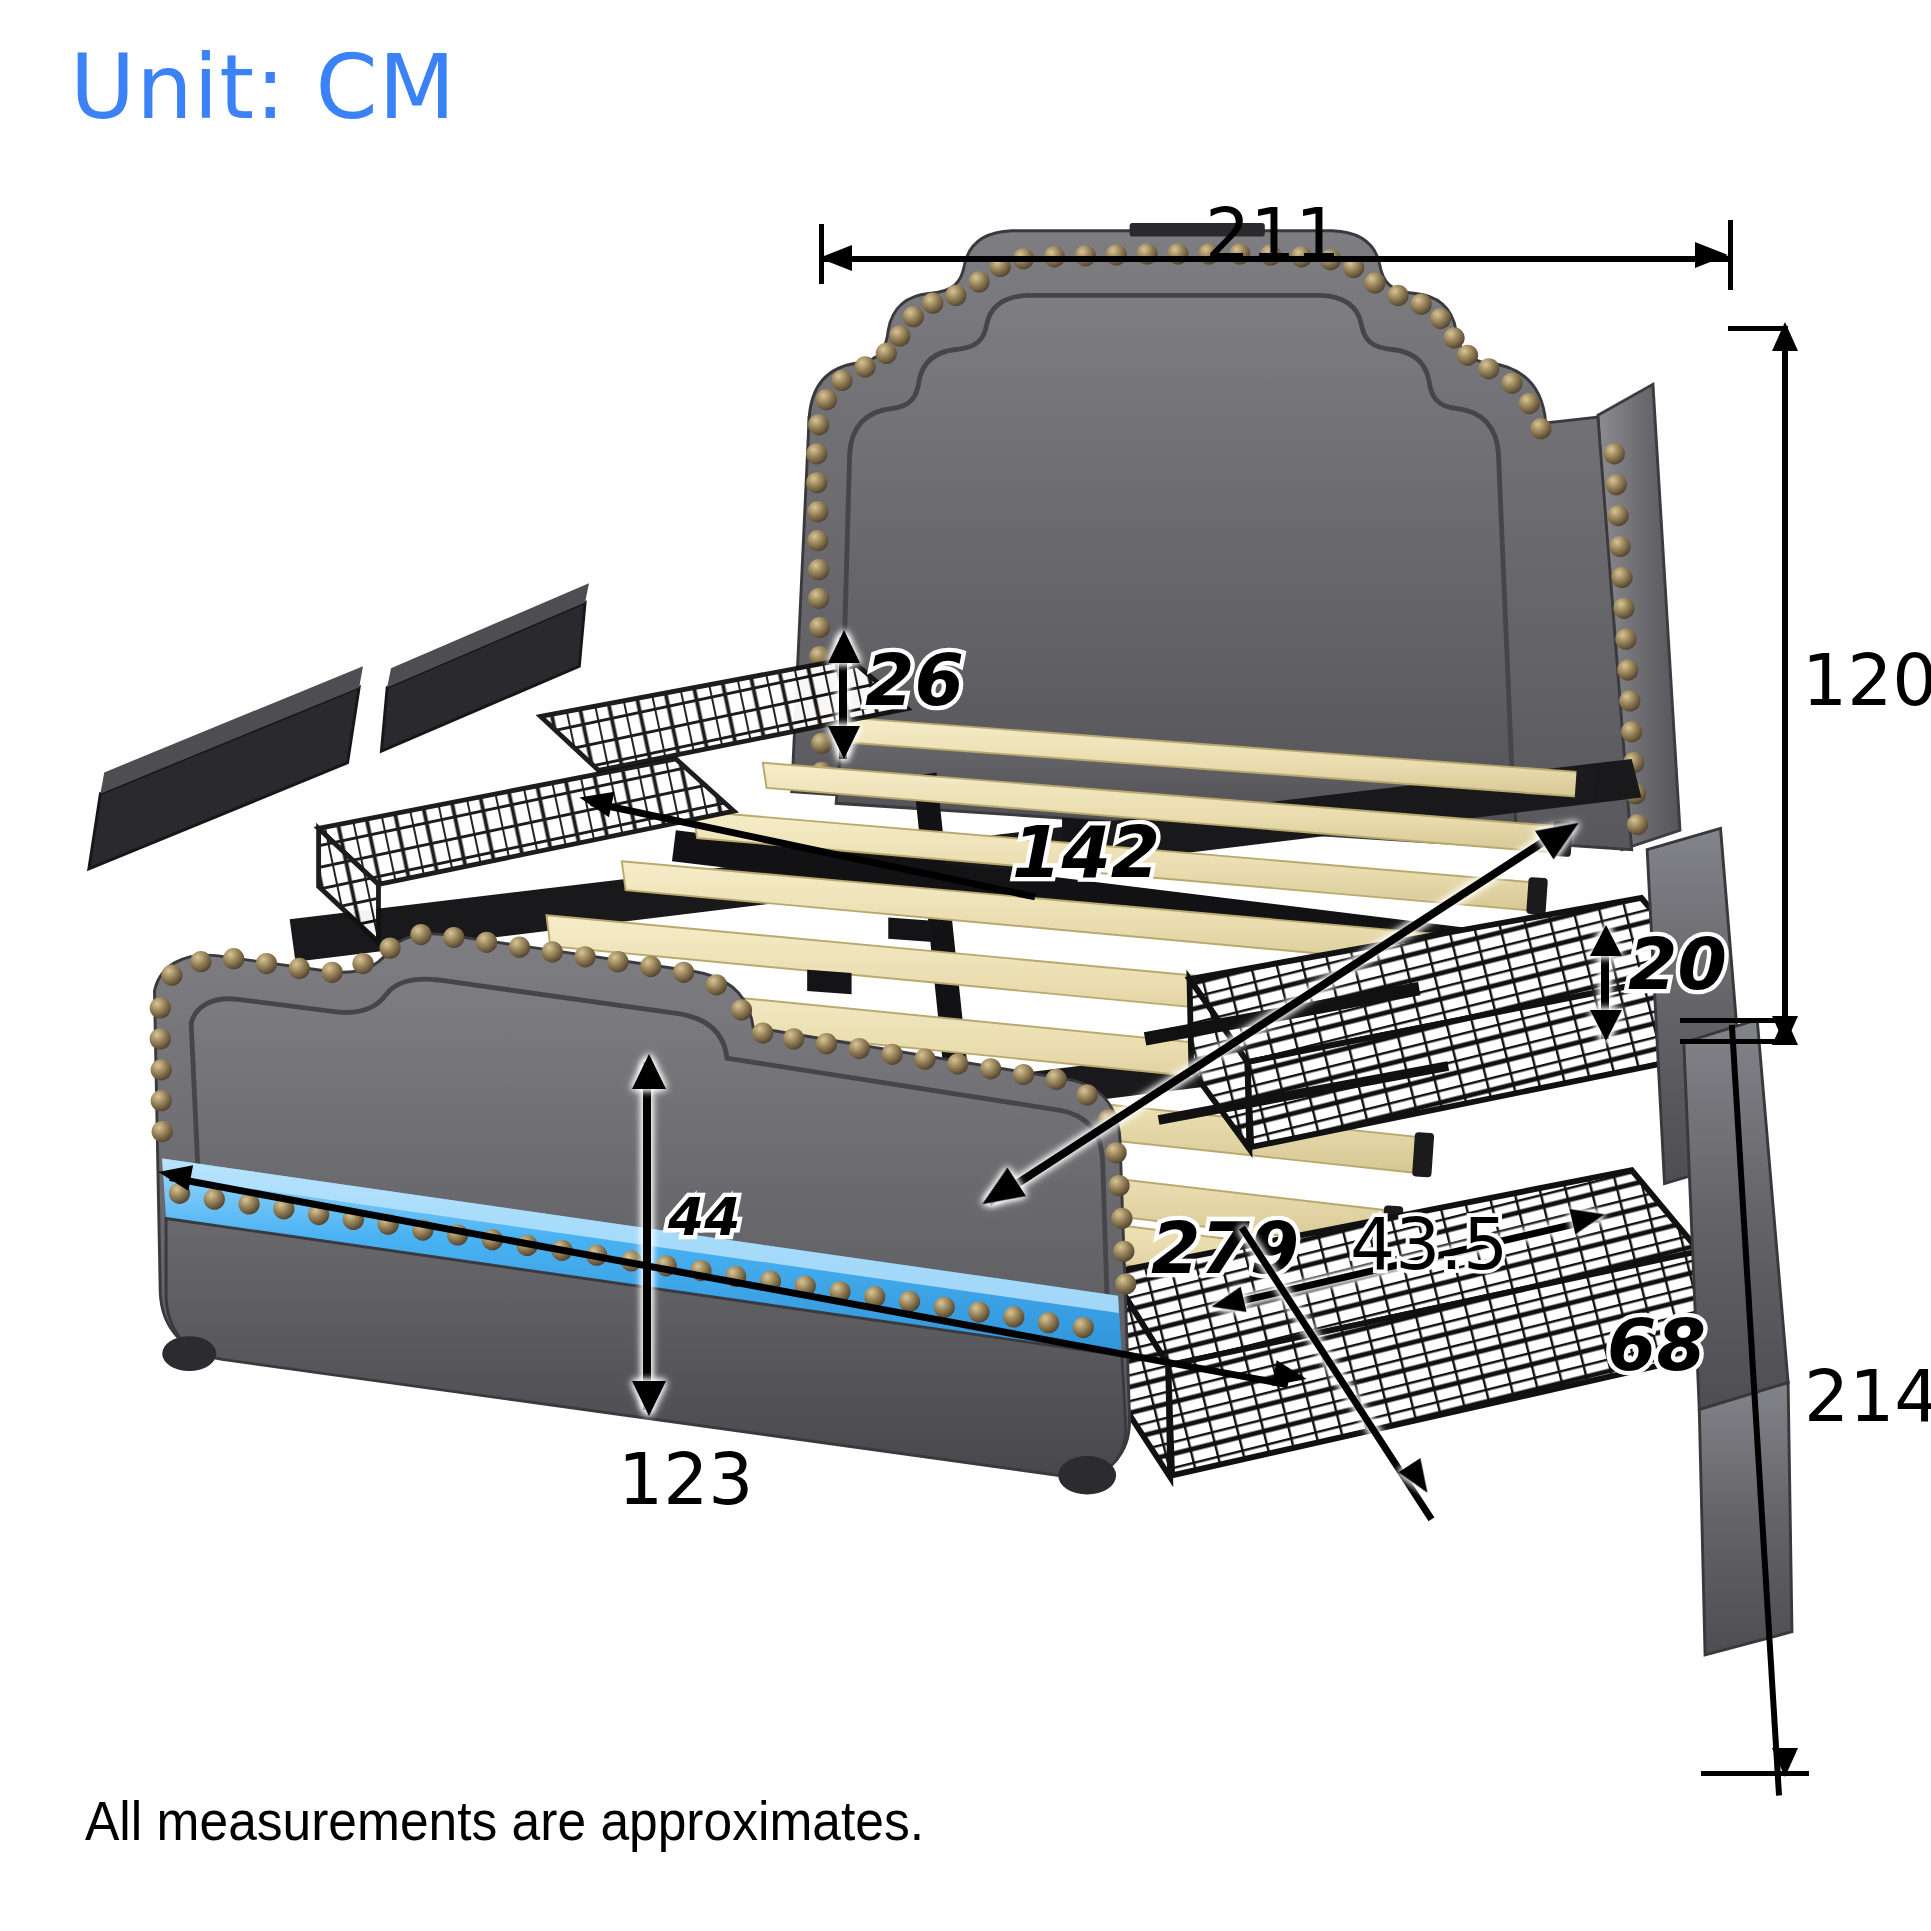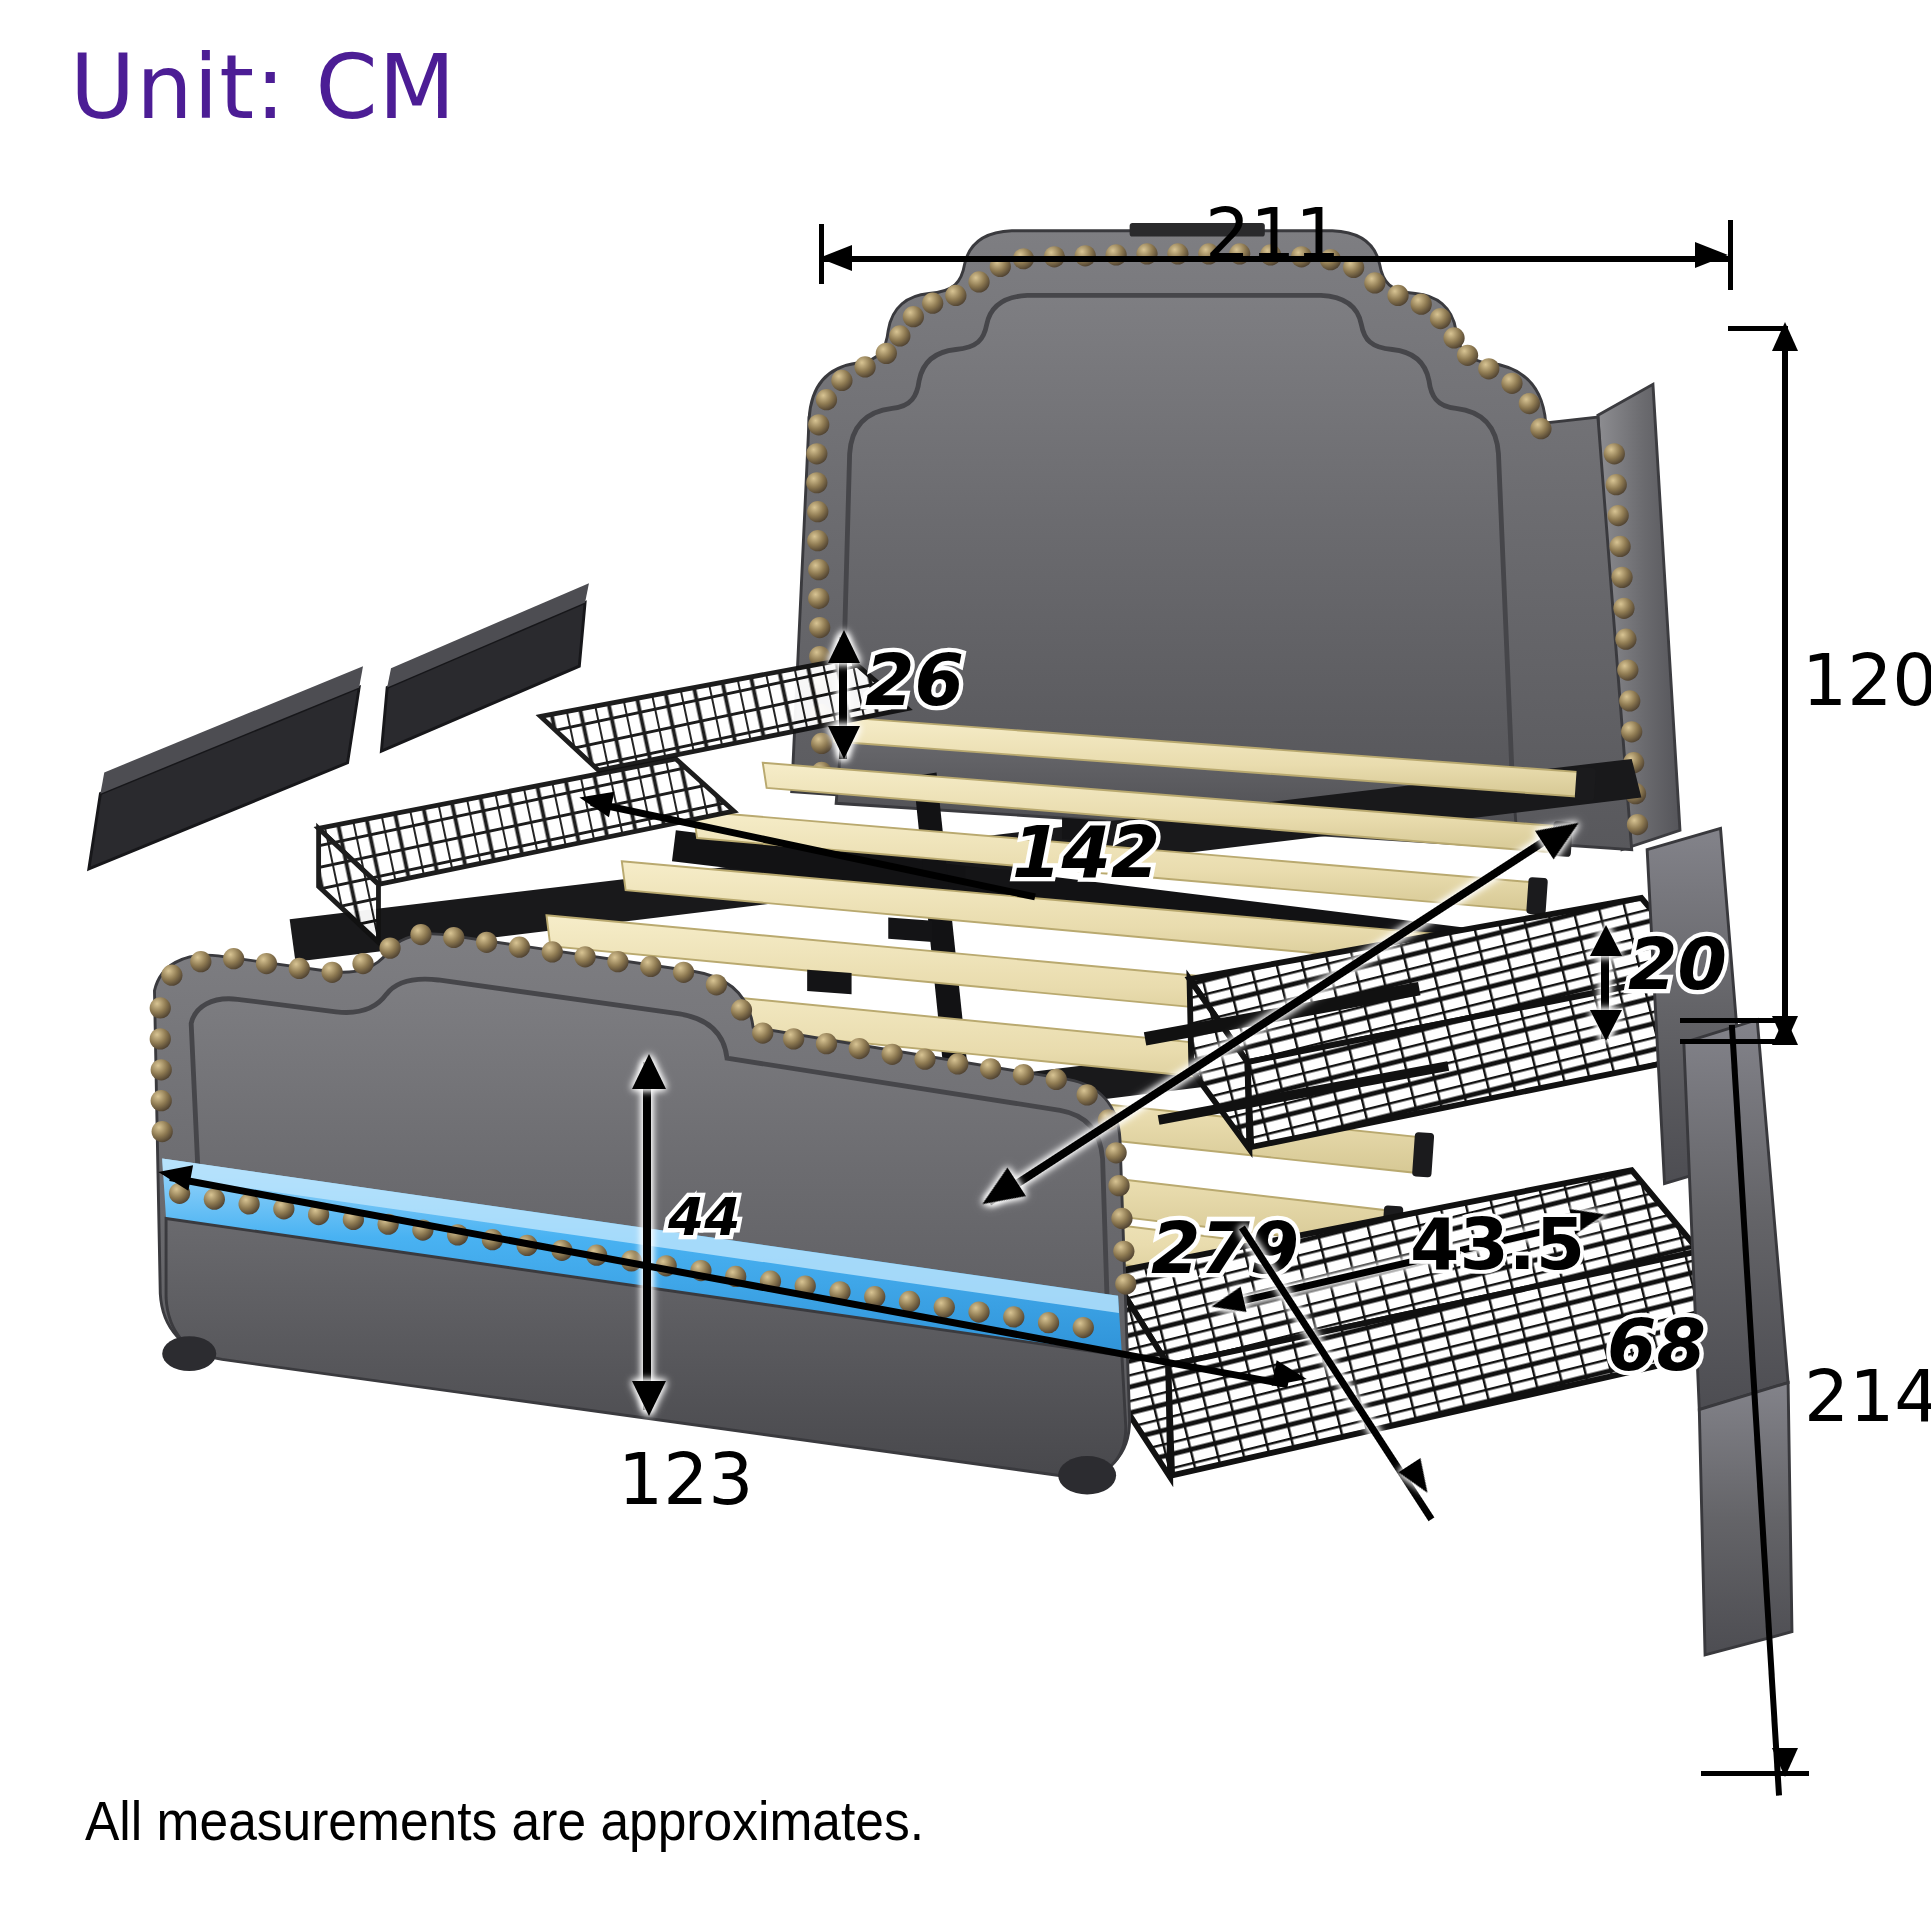--- a/index.html
+++ b/index.html
@@ -2,21 +2,21 @@
 <html><head>
 <meta charset="utf-8">
 <style>
   html,body{margin:0;padding:0;background:#ffffff;}
   body{width:1931px;height:1931px;font-family:"Liberation Sans",sans-serif;overflow:hidden;}
   #stage{position:relative;width:1931px;height:1931px;background:#ffffff;}
 
   
   #unit-title{
     position:absolute;left:70px;top:35px;
-    font-size:89px;font-weight:400;color:#4c1d95;letter-spacing:1px;
+    font-size:89px;font-weight:400;color:#3b82f6;letter-spacing:1px;
     font-family:"DejaVu Sans",sans-serif;
   }
   #footer-note{
     position:absolute;left:85px;top:1788px;
     font-size:56px;font-weight:400;color:#000;
     font-family:"Liberation Sans",sans-serif;
     transform:scaleX(.92);transform-origin:left center;
   }
 
   
@@ -490,21 +490,21 @@
     <div class="rule onart" style="left:1556px;top:830px;width:676px;height:7.7px;transform:rotate(147deg);"></div>
     <div class="arrow right onart" style="left:1541px;top:817px;transform:rotate(-33deg);border-left-width:41px;border-top-width:17.4px;border-bottom-width:17.4px;"></div>
     <div class="arrow left onart" style="left:979px;top:1176px;transform:rotate(-33deg);border-right-width:41px;border-top-width:17.4px;border-bottom-width:17.4px;"></div>
     <div class="dim outlined" style="left:1151px;top:1213px;"><span>279</span></div>
   </div>
 
   <div>
     <div class="rule onart" style="left:1222px;top:1302px;width:386px;height:6.8px;transform:rotate(-13deg);"></div>
     <div class="arrow left onart" style="left:1211px;top:1290px;transform:rotate(-13deg);"></div>
     <div class="arrow right onart" style="left:1572px;top:1205px;transform:rotate(-13deg);"></div>
-    <div class="dim plain" style="left:1410px;top:1209px;-webkit-text-stroke:7.7px #fff;paint-order:stroke fill;font-weight:700;">
+    <div class="dim plain" style="left:1350px;top:1209px;-webkit-text-stroke:7.7px #fff;paint-order:stroke fill;font-weight:400;">
       <span>43.5</span></div>
   </div>
 
   <div>
     <div class="rule" style="left:170px;top:1174px;width:1137px;height:6.8px;transform:rotate(10.5deg);"></div>
     <div class="arrow left" style="left:158px;top:1162px;transform:rotate(10.5deg);"></div>
     <div class="arrow right" style="left:1274px;top:1363px;transform:rotate(10.5deg);"></div>
     <div class="dim plain" style="left:618px;top:1444px;">123</div>
   </div>
 

